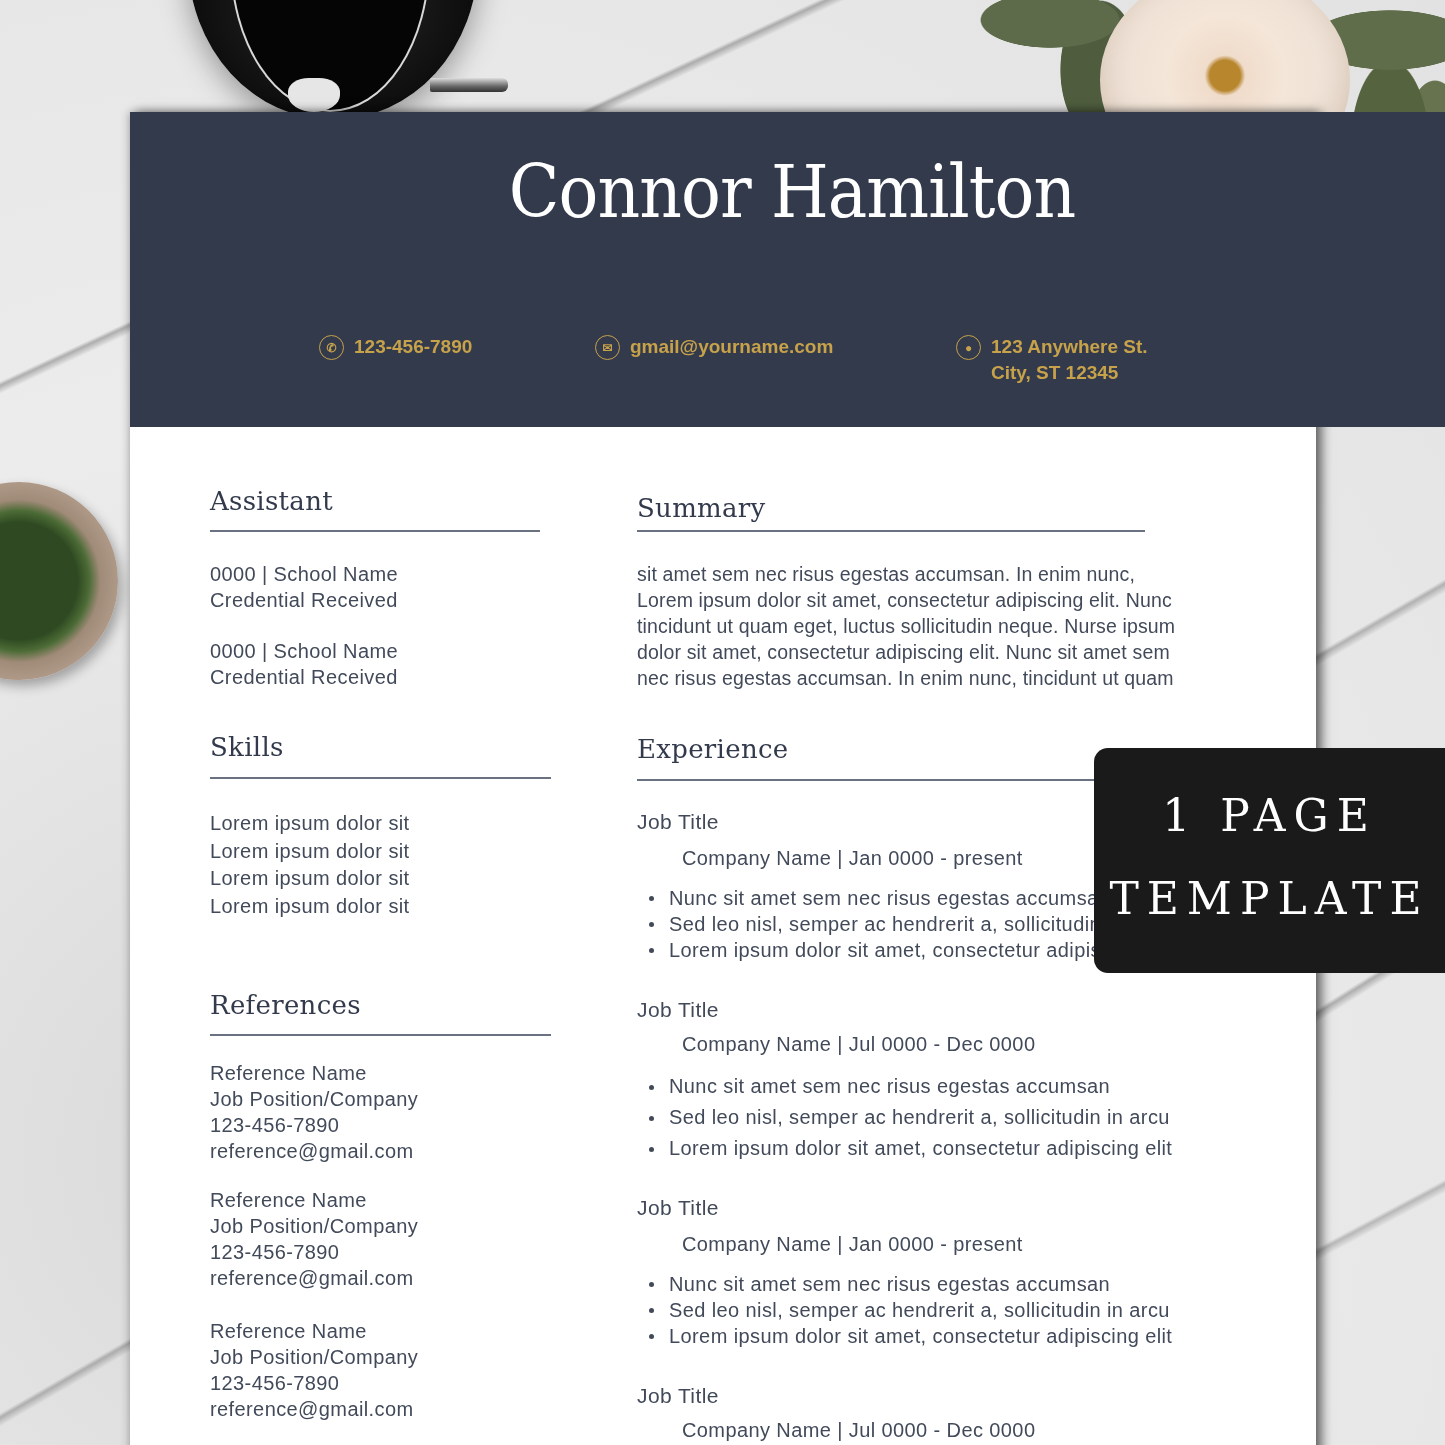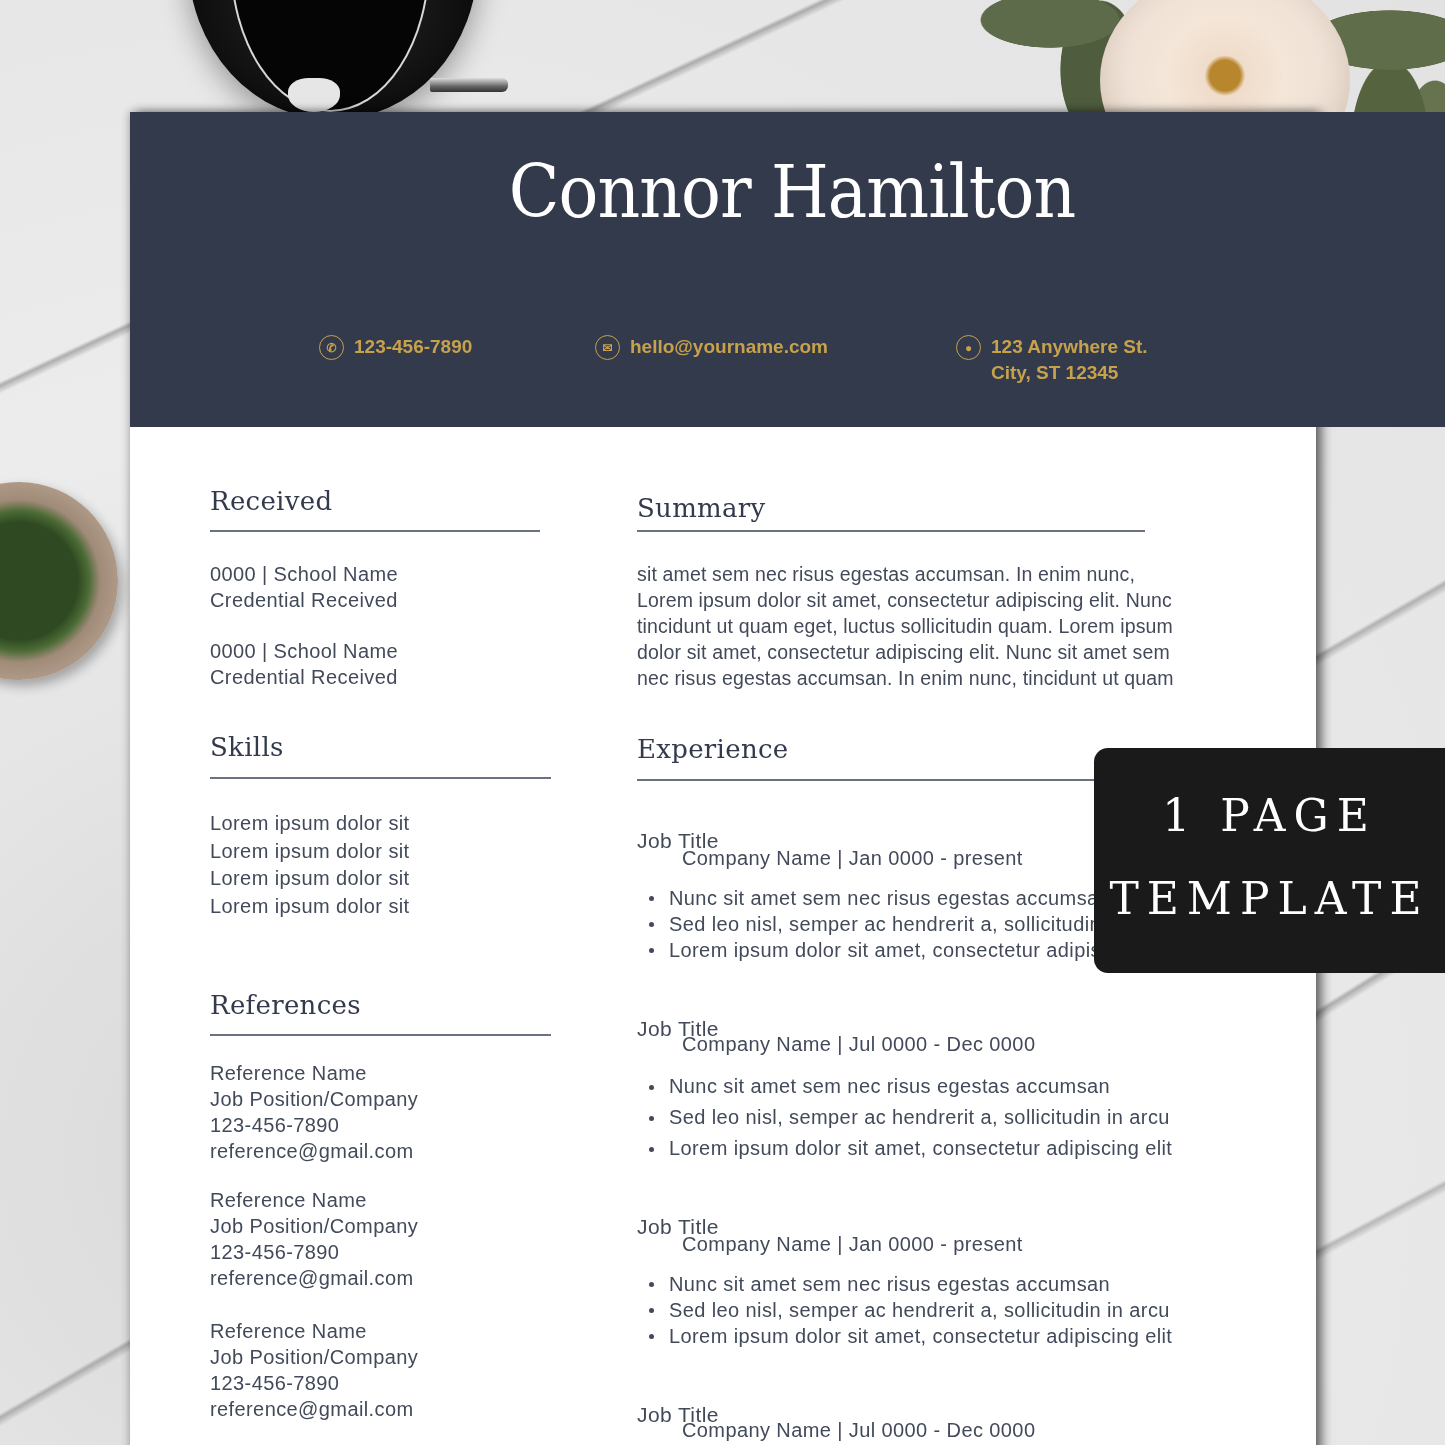--- a/index.html
+++ b/index.html
@@ -108,21 +108,21 @@
   }
   .rule { position: absolute; height: 2px; background: #6a7180; }
   .text {
     position: absolute;
     font-family: "Liberation Sans", sans-serif;
     font-size: 20px; color: #424a5a; letter-spacing: 0.4px;
   }
   .lines div { line-height: 26px; }
   .skills div { line-height: 27.6px; }
   .summary { width: 590px; line-height: 26px; font-size: 19.5px; letter-spacing: 0.15px; }
-  .job-title { font-size: 21px; margin-top: 19px; }
+  .job-title { font-size: 21px; }
   .company { font-size: 20px; margin-left: 45px; }
   .bullets { list-style: none; }
   .bullets li { position: relative; padding-left: 32px; }
   .bullets li::before {
     content: ""; position: absolute; left: 12px; top: 50%;
     width: 5px; height: 5px; margin-top: -2px; border-radius: 50%; background: #424a5a;
   }
 
   
   .badge {
@@ -148,32 +148,32 @@
 <div class="page">
   <div class="header">
     <div class="name">Connor Hamilton</div>
 
     <div class="contact contact-phone">
       <span class="icon">✆</span>
       <span>123-456-7890</span>
     </div>
     <div class="contact contact-email">
       <span class="icon">✉</span>
-      <span>hello@yourname.com</span>
+      <span>gmail@yourname.com</span>
     </div>
     <div class="contact contact-addr">
       <span class="icon">●</span>
       <span>
         <div>123 Anywhere St.</div>
         <div>City, ST 12345</div>
       </span>
     </div>
   </div>
 
-  <div class="section-title" style="left:80px; top:374px;">Received</div>
+  <div class="section-title" style="left:80px; top:374px;">Assistant</div>
   <div class="rule" style="left:80px; top:418px; width:330px;"></div>
   <div class="text lines" style="left:80px; top:449px;">
     <div>0000 | School Name</div>
     <div>Credential Received</div>
   </div>
   <div class="text lines" style="left:80px; top:526px;">
     <div>0000 | School Name</div>
     <div>Credential Received</div>
   </div>
 
@@ -205,21 +205,21 @@
     <div>Job Position/Company</div>
     <div>123-456-7890</div>
     <div>reference@gmail.com</div>
   </div>
 
   <div class="section-title" style="left:507px; top:374px;margin-top:7px;">Summary</div>
   <div class="rule" style="left:507px; top:418px; width:508px;"></div>
   <div class="text summary" style="left:507px; top:449px;">
     <div>sit amet sem nec risus egestas accumsan. In enim nunc,</div>
     <div>Lorem ipsum dolor sit amet, consectetur adipiscing elit. Nunc</div>
-    <div>tincidunt ut quam eget, luctus sollicitudin quam. Lorem ipsum</div>
+    <div>tincidunt ut quam eget, luctus sollicitudin neque. Nurse ipsum</div>
     <div>dolor sit amet, consectetur adipiscing elit. Nunc sit amet sem</div>
     <div>nec risus egestas accumsan. In enim nunc, tincidunt ut quam</div>
   </div>
 
   <div class="section-title" style="left:507px; top:622px;">Experience</div>
   <div class="rule" style="left:507px; top:667px; width:520px;"></div>
 
   <div class="text job-title" style="left:507px; top:698px;">Job Title</div>
   <div class="text company" style="left:507px; top:735px;">Company Name | Jan 0000 - present</div>
   <ul class="text bullets" style="left:507px; top:773px; line-height:26px;">

